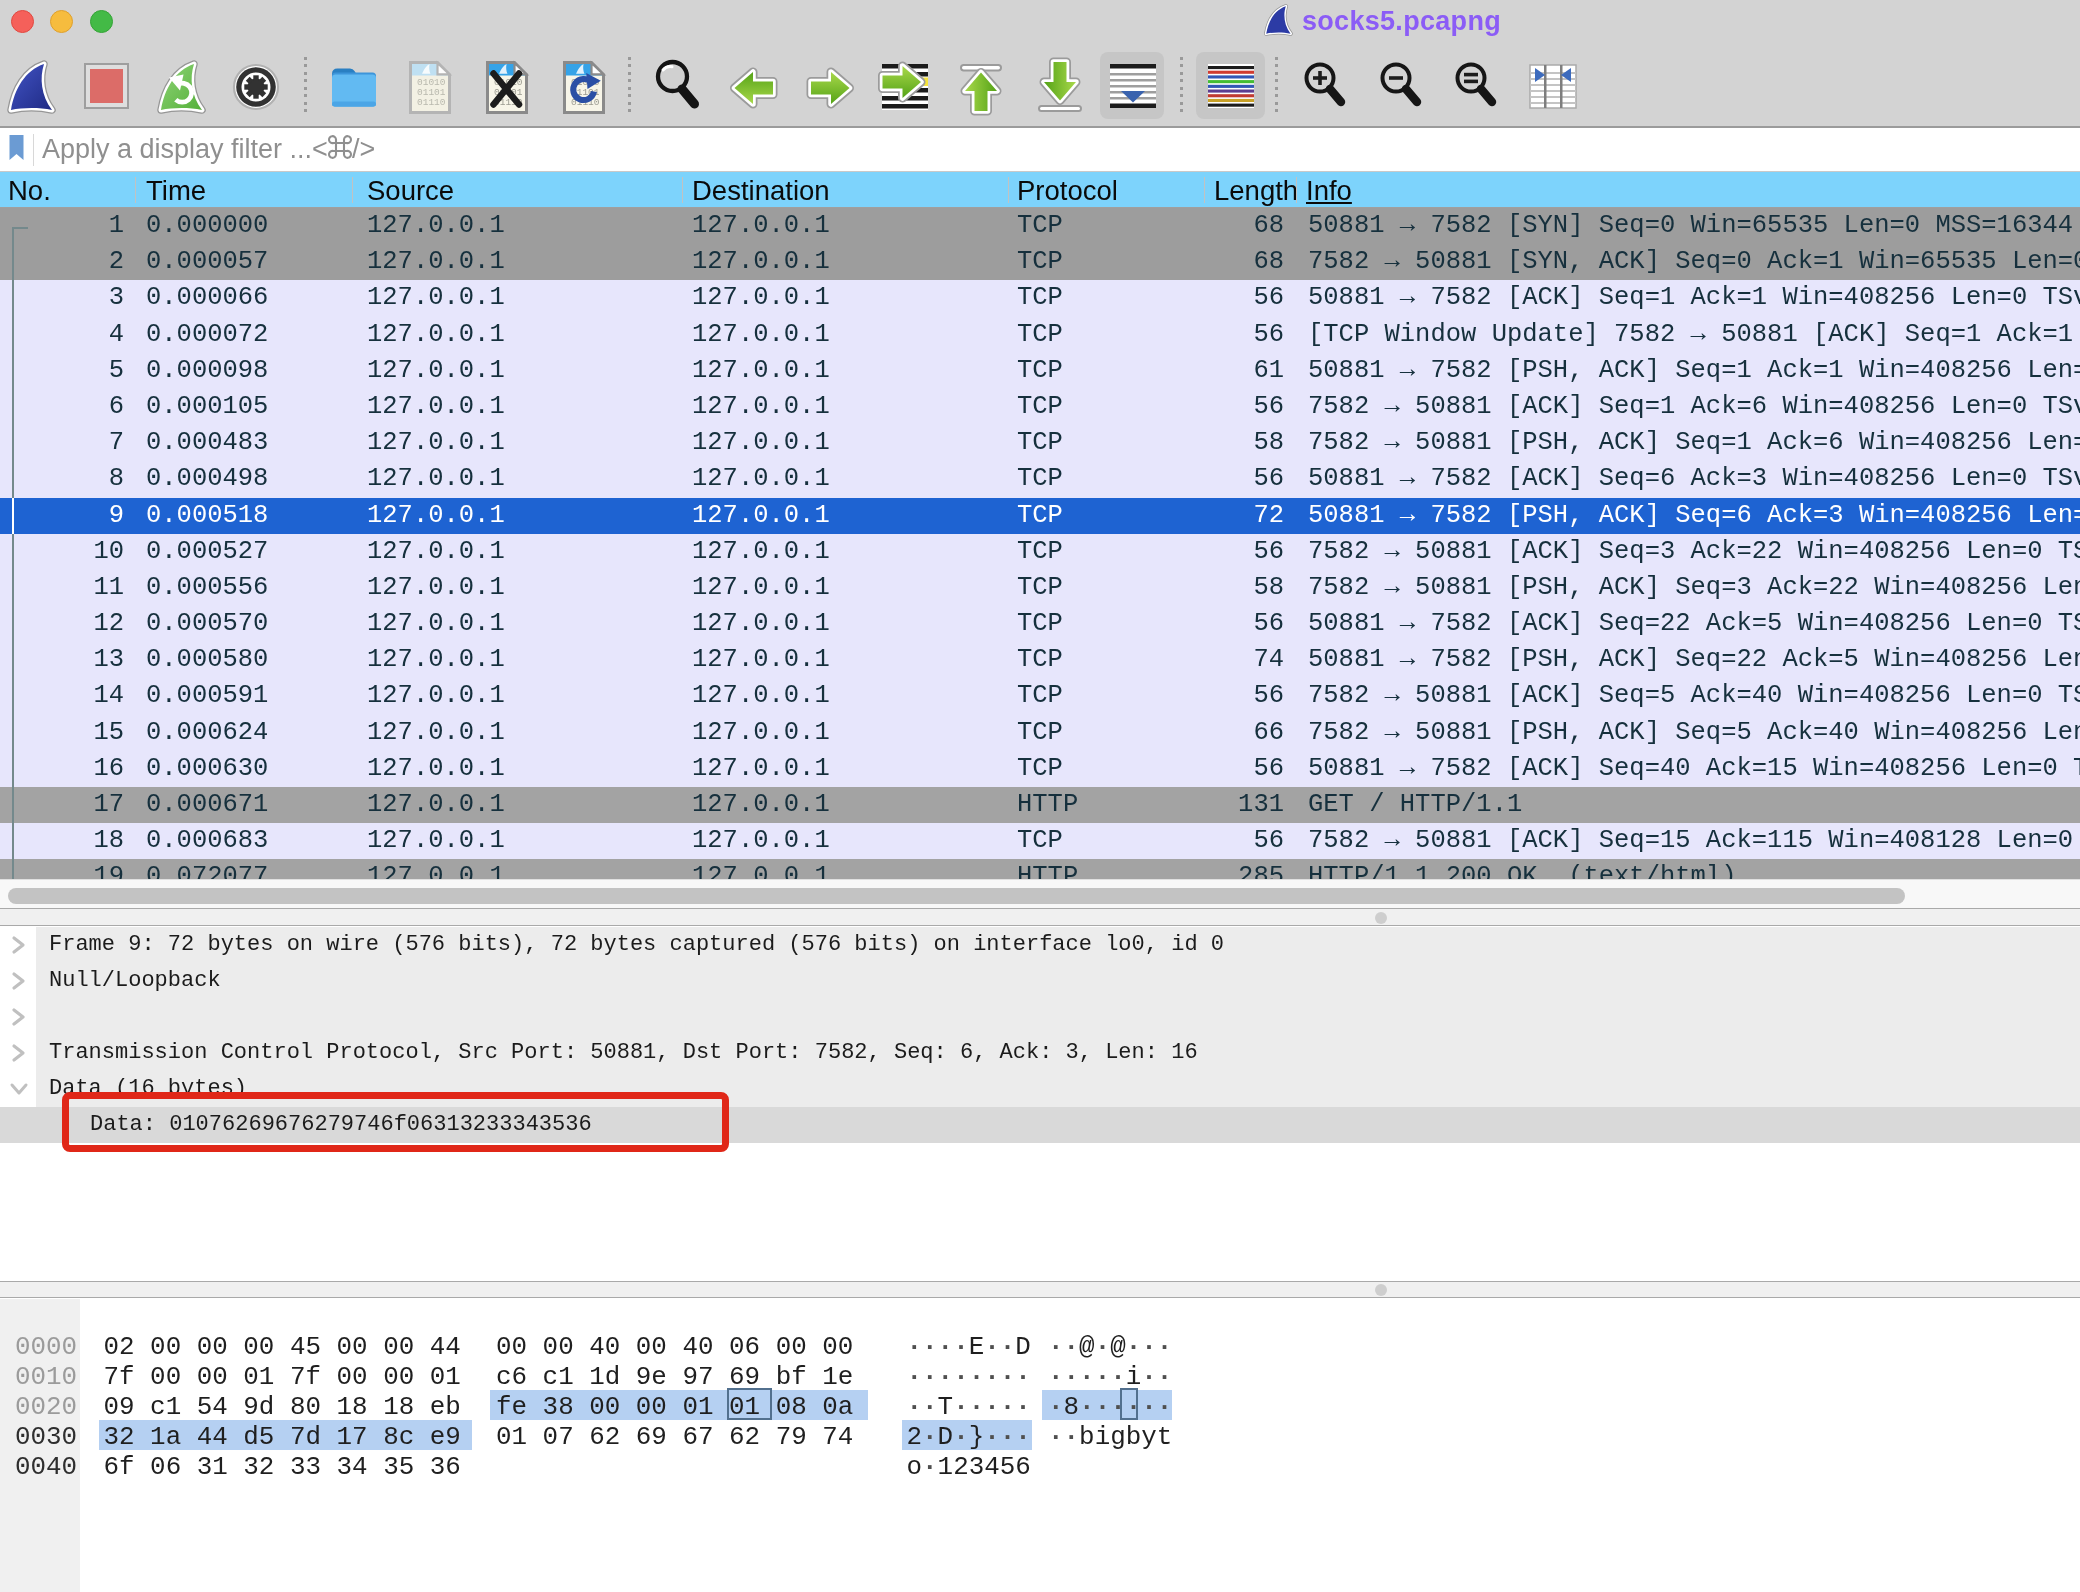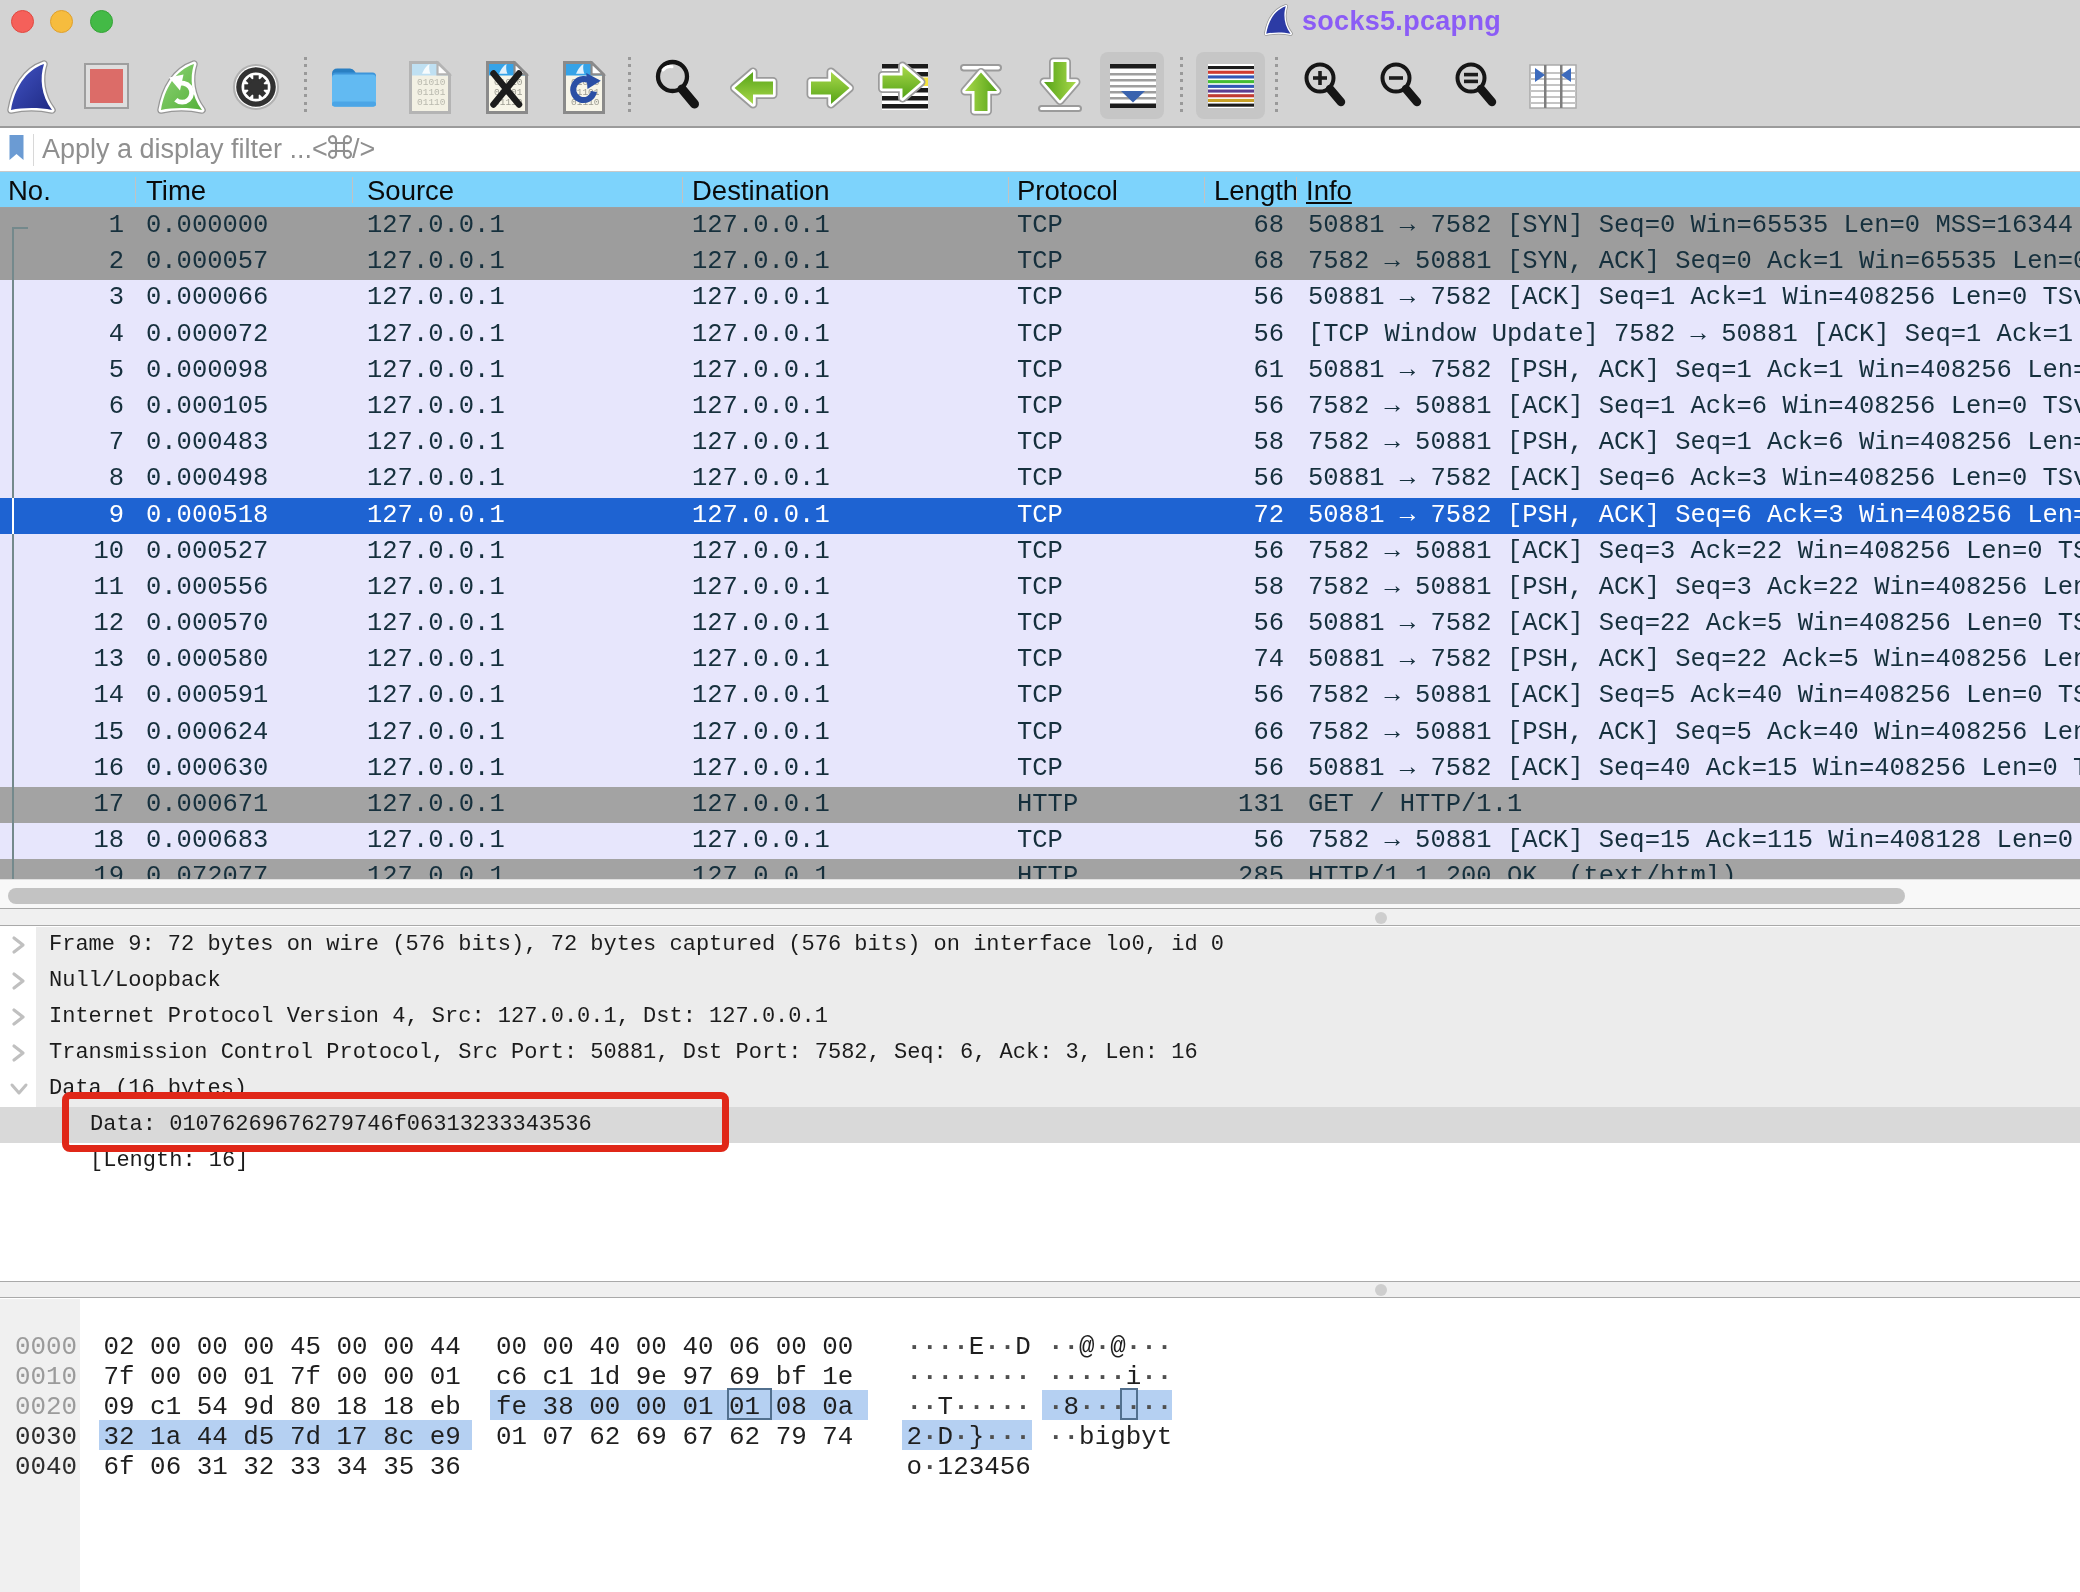--- a/index.html
+++ b/index.html
@@ -335,25 +335,23 @@
   </div>
 <div class="splitline" style="top:908px"></div>
 <div class="splitband" style="top:909px;height:16px;"></div>
 <div class="splitline" style="top:925px"></div>
 <div class="splitdot" style="top:912px"></div>
 <div id="detail">
     <div id="dgray"></div>
     <div id="dsel"></div>
     <div class="drow" style="top:0px;padding-left:49px">Frame 9: 72 bytes on wire (576 bits), 72 bytes captured (576 bits) on interface lo0, id 0</div>
     <div class="drow" style="top:36px;padding-left:49px">Null/Loopback</div>
-    <div class="drow" style="top:72px;padding-left:49px">Internet Protocol Version 4, Src: 127.0.0.1, Dst: 127.0.0.1</div>
     <div class="drow" style="top:108px;padding-left:49px">Transmission Control Protocol, Src Port: 50881, Dst Port: 7582, Seq: 6, Ack: 3, Len: 16</div>
     <div class="drow" style="top:144px;padding-left:49px">Data (16 bytes)</div>
     <div class="drow" style="top:180px;padding-left:90px">Data: 01076269676279746f06313233343536</div>
-    <div class="drow" style="top:216px;padding-left:90px">[Length: 16]</div>
     <svg class="dchev" style="top:3px" width="17" height="30" viewBox="0 0 17 30">
       <path d="M4 8 L13 15 L4 22" fill="none" stroke="#c0c0c0" stroke-width="3.2" stroke-linejoin="round" stroke-linecap="round"></path>
     </svg>
     <svg class="dchev" style="top:39px" width="17" height="30" viewBox="0 0 17 30">
       <path d="M4 8 L13 15 L4 22" fill="none" stroke="#c0c0c0" stroke-width="3.2" stroke-linejoin="round" stroke-linecap="round"></path>
     </svg>
     <svg class="dchev" style="top:75px" width="17" height="30" viewBox="0 0 17 30">
       <path d="M4 8 L13 15 L4 22" fill="none" stroke="#c0c0c0" stroke-width="3.2" stroke-linejoin="round" stroke-linecap="round"></path>
     </svg>
     <svg class="dchev" style="top:111px" width="17" height="30" viewBox="0 0 17 30">

